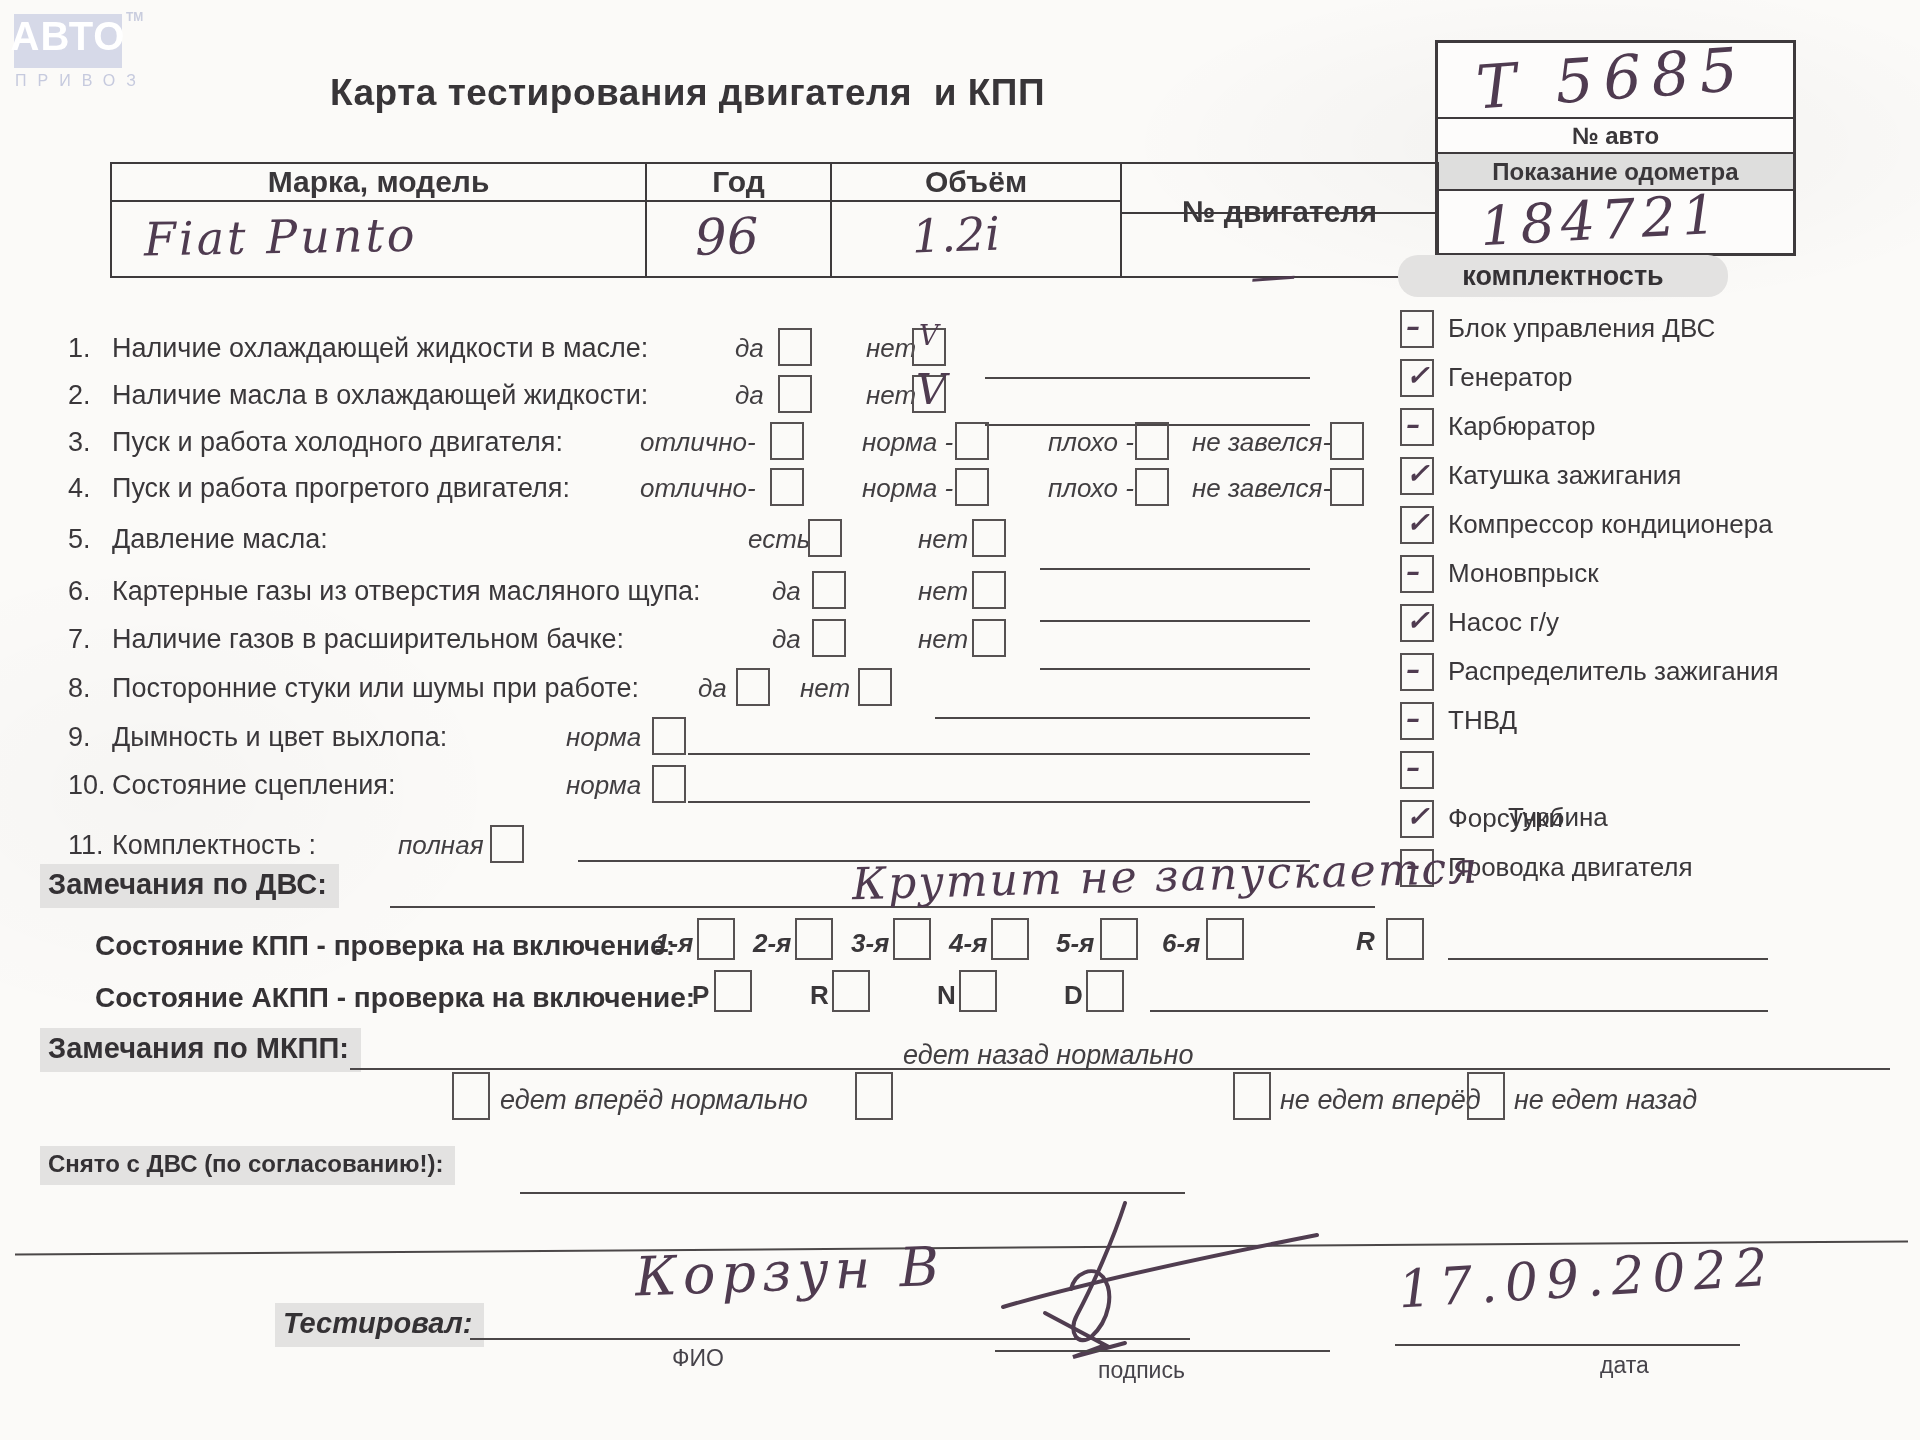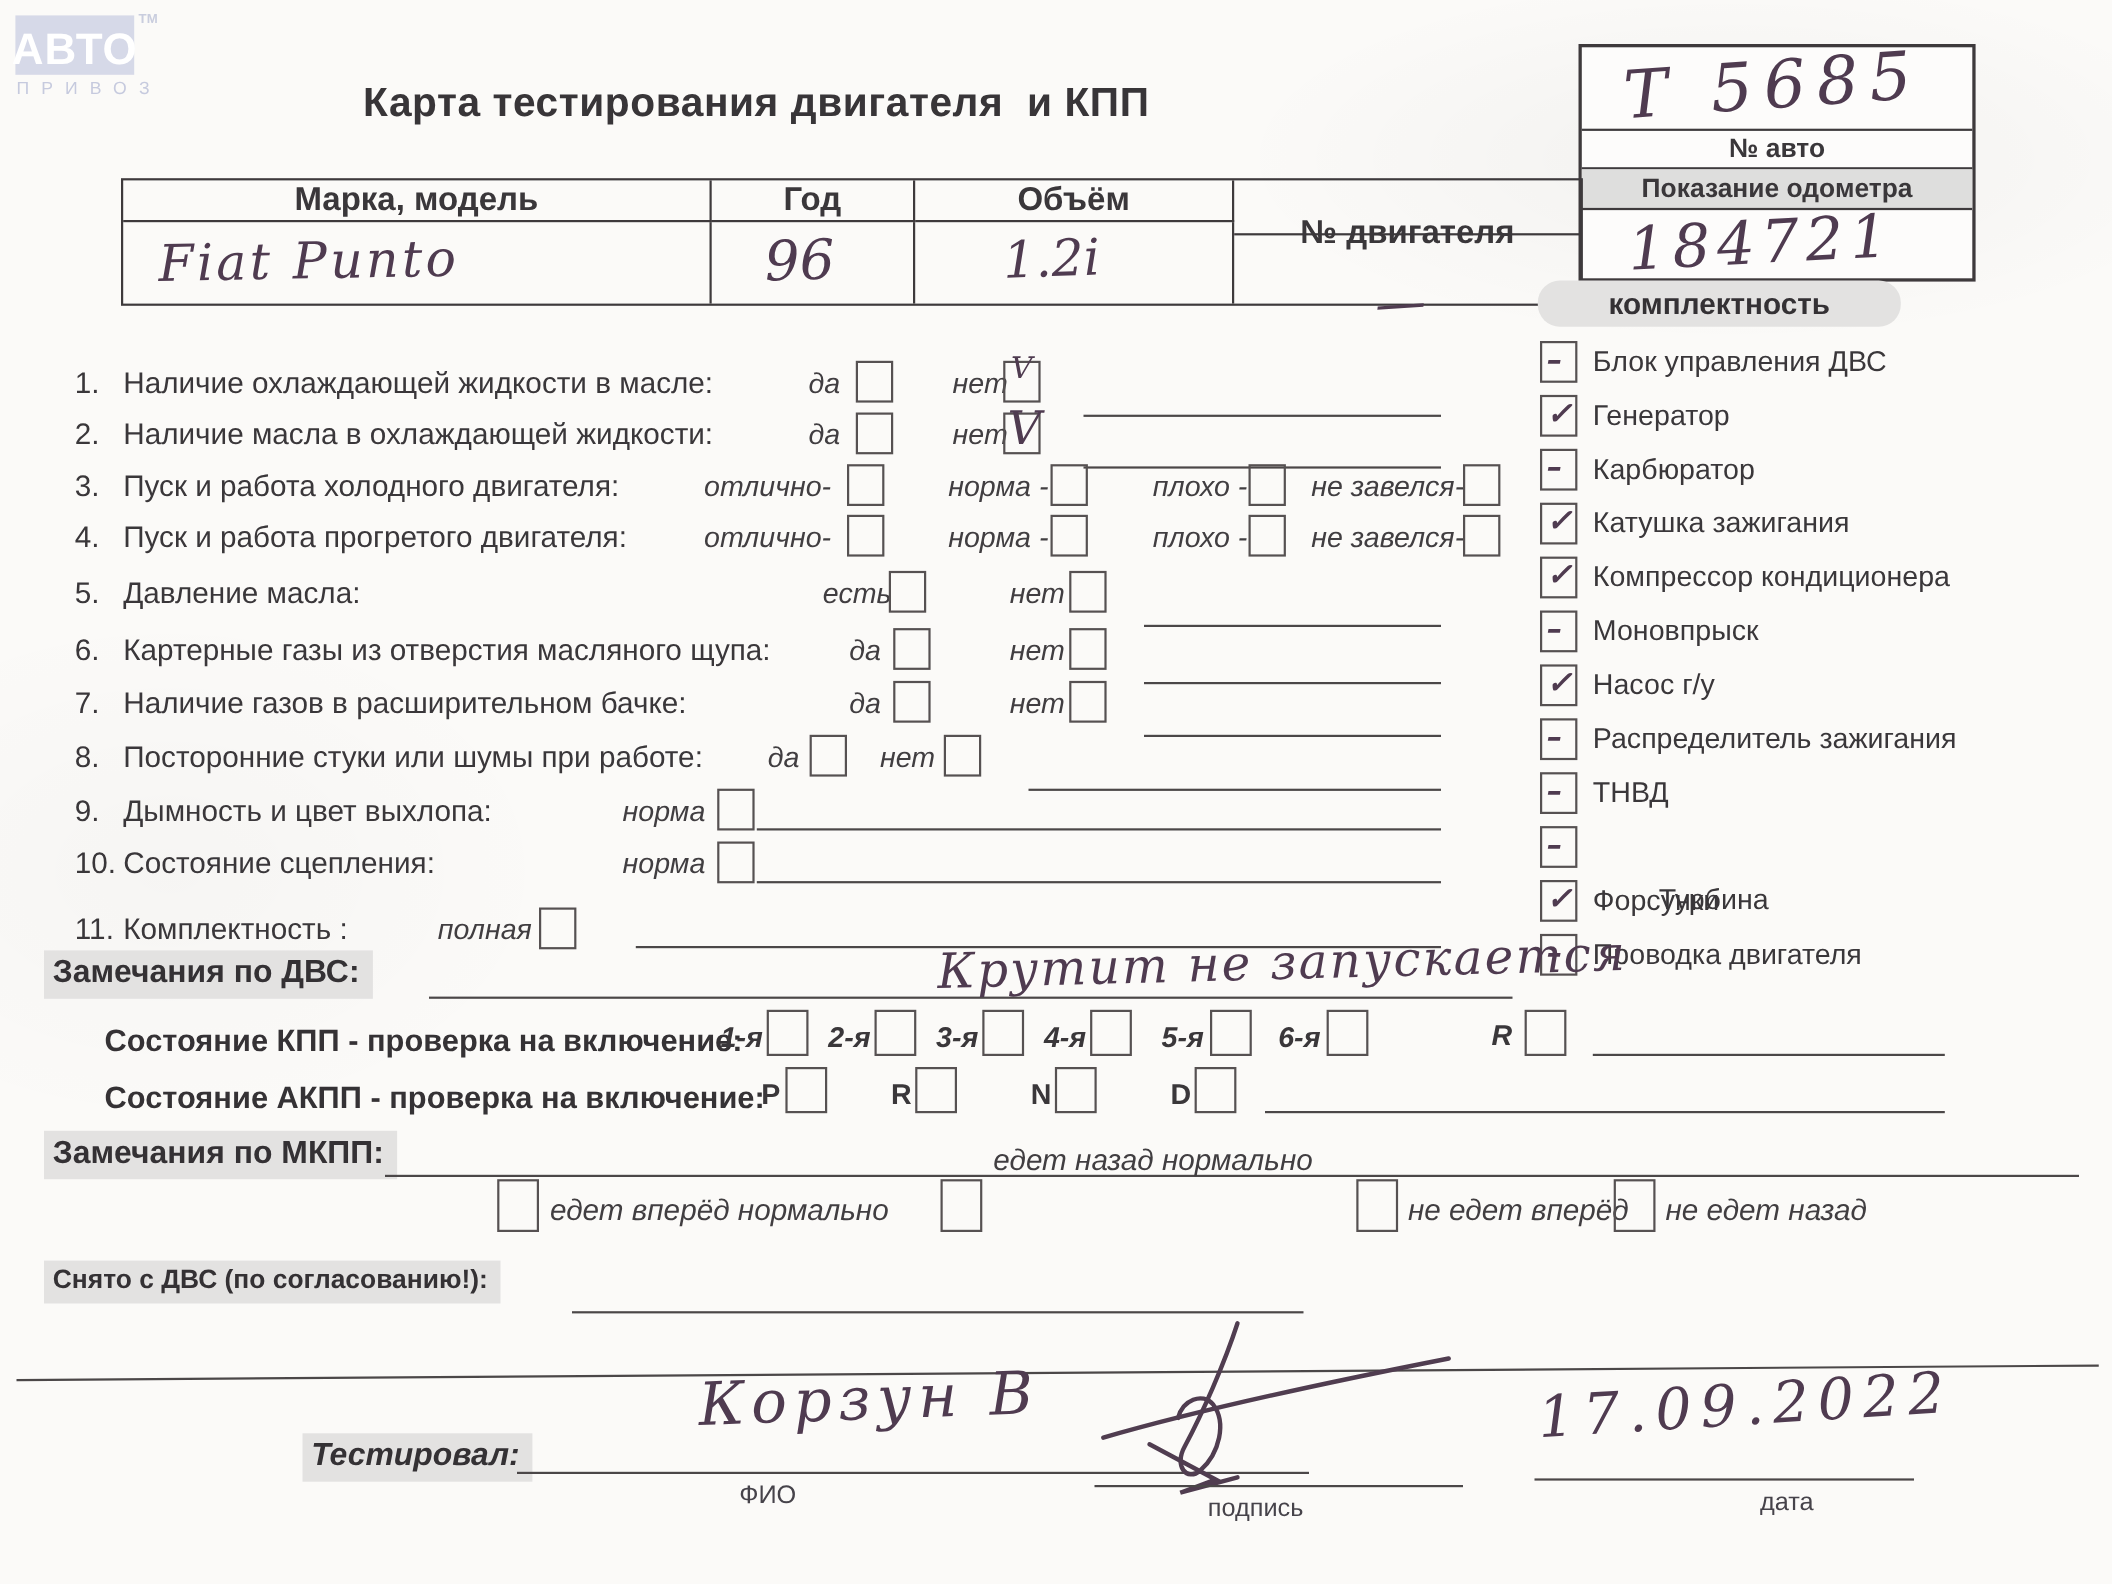--- a/index.html
+++ b/index.html
@@ -28,21 +28,21 @@
   .opt { position:absolute; font-style:italic; font-size:26px; color:#413e41; white-space:nowrap; }
   .mk { position:absolute; font-family:"DejaVu Serif",serif; font-style:italic; color:#4f3b50; }
   .mk-sm { font-size:27px; top:-10px; left:5px; }
   .mk-lg { font-size:42px; top:-12px; left:2px; }
   .eqmk { font-size:28px; font-weight:bold; top:-2px; left:4px; }
   
   .shlbl { position:absolute; background:#e3e2e1; color:#343134; font-weight:bold;
            font-size:29px; padding:4px 12px 7px 8px; white-space:nowrap; }
   
   .logo-block { position:absolute; left:14px; top:14px; width:108px; height:54px; background:#d6d9e8;
-                display:flex; align-items:flex-end; justify-content:center; }
+                display:flex; align-items:flex-start; justify-content:center; }
   .logo-brand { color:#ffffff; font-weight:bold; font-size:40px; letter-spacing:1px; font-family:"Liberation Sans",sans-serif; }
   .logo-tm { position:absolute; left:126px; top:10px; font-size:12px; color:#c9cdde; font-weight:bold; }
   .logo-sub { position:absolute; left:15px; top:72px; font-size:16px; color:#c6cade; letter-spacing:11px; }
   
   .title { position:absolute; left:330px; top:72px; font-size:37px; font-weight:bold; color:#383538;
            white-space:pre; letter-spacing:0.5px; }
   
   .vbox { position:absolute; left:1435px; top:40px; width:355px; border:3px solid #3e3a3c; background:#fdfcfb; }
   .vbox-r1 { height:74px; border-bottom:2px solid #3e3a3c; position:relative; }
   .vbox-r2 { height:33px; border-bottom:2px solid #3e3a3c; font-weight:bold; font-size:24px;

